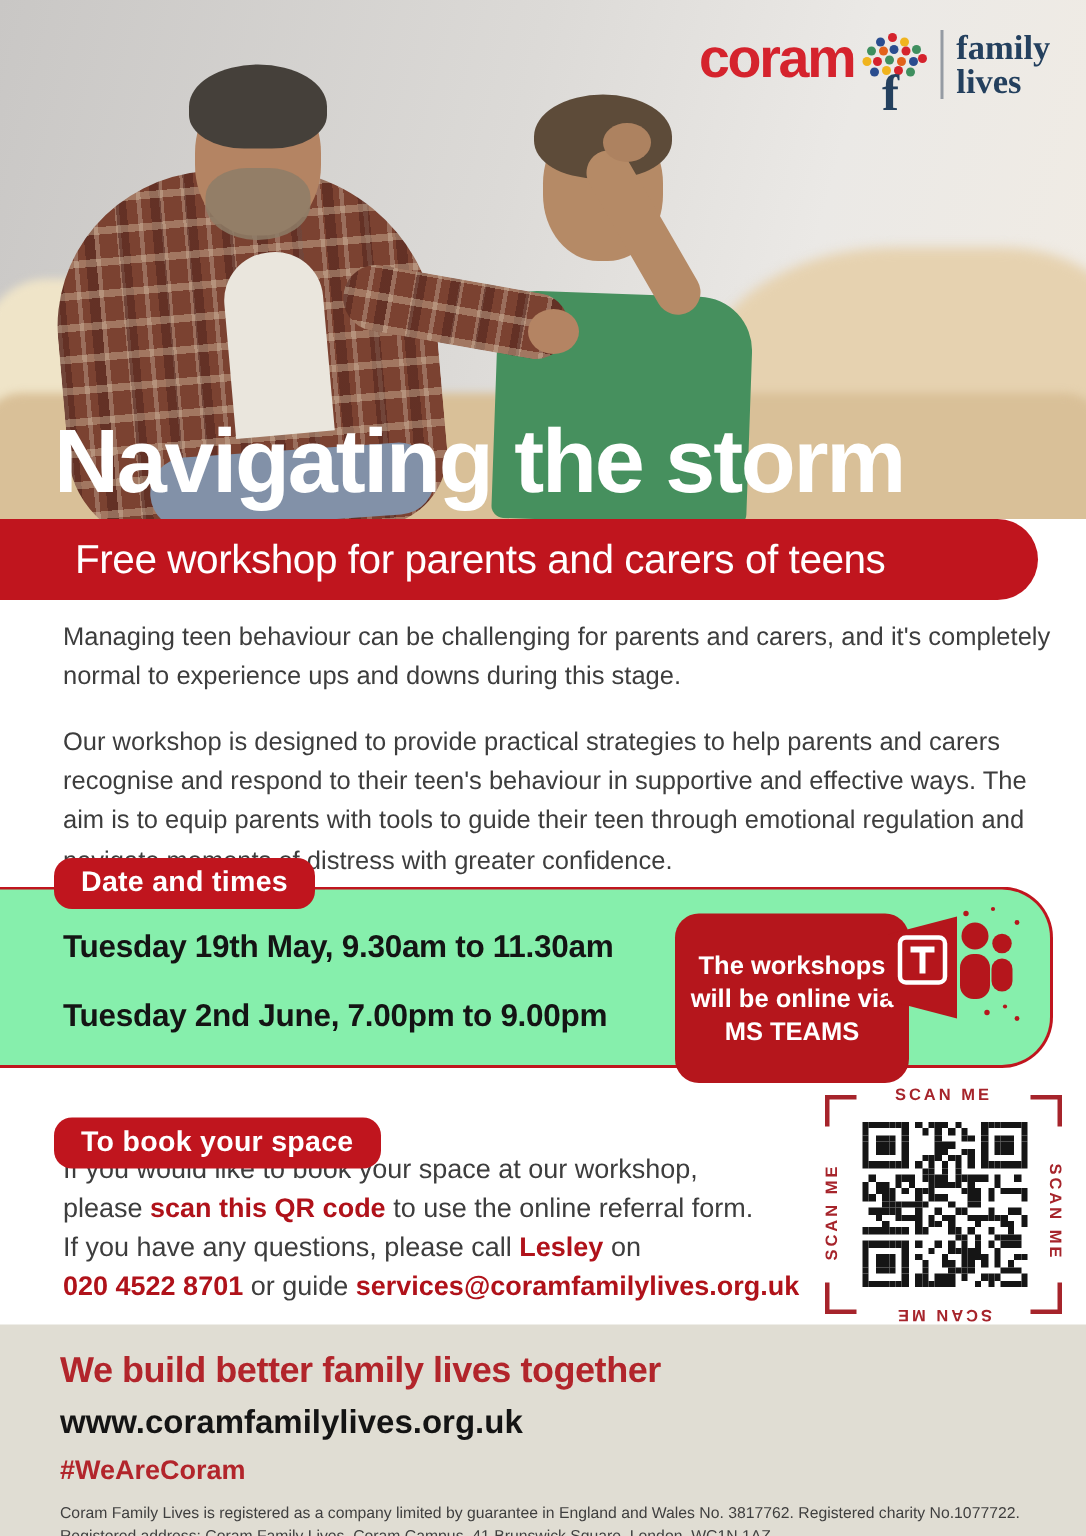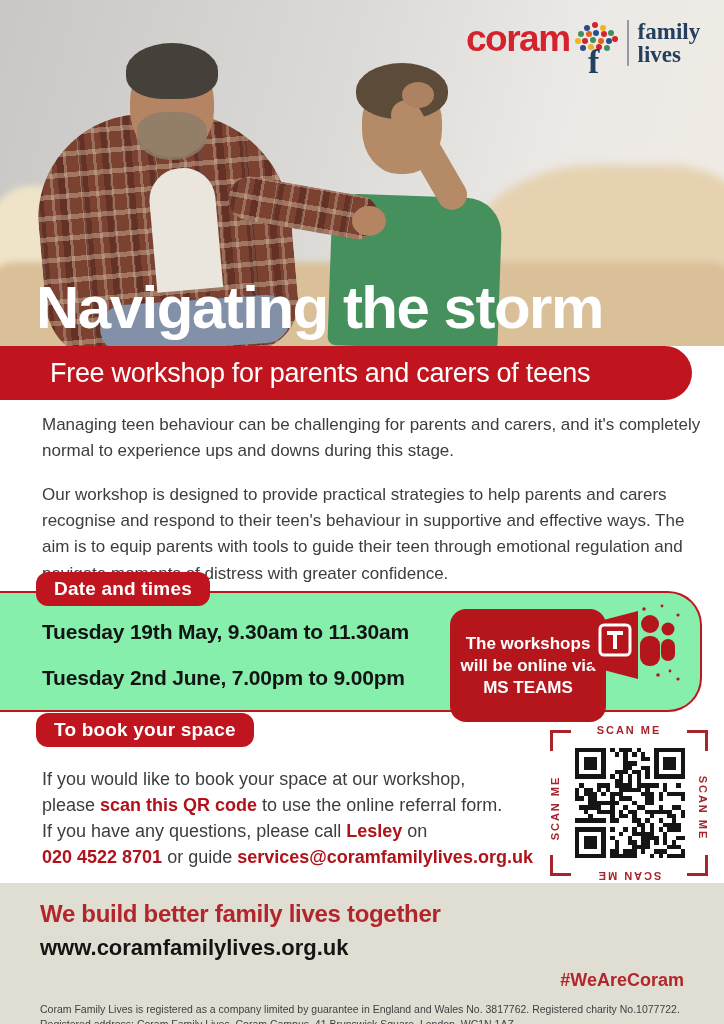--- a/index.html
+++ b/index.html
@@ -50,21 +50,21 @@
   .banner span{color:#fff;font-size:27px;font-weight:400;padding-left:50px;letter-spacing:-0.3px;white-space:nowrap;}
 
   
   .intro{position:absolute;top:412px;left:42px;width:660px;color:#3d3d3d;}
   .intro p{margin:0 0 17px 0;font-size:17px;line-height:1.55;}
 
   
   .pill{position:absolute;background:#c0151e;color:#fff;font-size:19px;font-weight:800;
         padding:6px 18px;border-radius:12px;z-index:3;letter-spacing:0.2px;}
   .pill-dates{left:36px;top:572px;}
-  .pill-book{left:36px;top:713px;}
+  .pill-book{left:36px;top:745px;}
 
   
   .date-box{position:absolute;left:0;top:591px;width:702px;height:121px;background:#86efac;
             border:2px solid #c0151e;border-left:none;border-radius:0 34px 34px 0;box-sizing:border-box;}
   .date-line{position:absolute;left:42px;margin:0;font-size:21px;font-weight:800;color:#141414;letter-spacing:-0.2px;}
   .date-line-1{top:27px;}
   .date-line-2{top:73px;}
   .teams-bubble{position:absolute;left:450px;top:16px;width:136px;background:#b5161c;color:#fff;
                 border-radius:16px;text-align:center;font-size:17px;font-weight:800;
                 line-height:1.28;padding:24px 10px;z-index:2;}
@@ -89,21 +89,21 @@
   .qr-grid{position:absolute;left:25px;top:26px;width:110px;height:110px;background:#fff;
            display:grid;grid-template-columns:repeat(25,1fr);grid-template-rows:repeat(25,1fr);}
   .qr-grid i{display:block;}
   .qr-grid i.on{background:#151515;}
 
   
   .footer{position:absolute;left:0;top:883px;width:724px;height:141px;background:#e0ddd3;
           box-sizing:border-box;padding:17px 40px 0 40px;}
   .tagline{color:#b2252b;font-size:24px;font-weight:800;letter-spacing:-0.3px;margin:0 0 7px 0;}
   .website{color:#141414;font-size:22px;font-weight:800;margin:0 0 9px 0;}
-  .hashtag{color:#b2252b;font-size:18px;font-weight:800;margin:0 0 11px 0;text-align:right;}
+  .hashtag{color:#b2252b;font-size:18px;font-weight:800;margin:0 0 11px 0;}
   .legal{color:#3f3f3f;font-size:10.5px;line-height:1.45;}
 </style>
 </head>
 <body>
 
 <div class="page">
 
   <div class="hero">
     <div class="shape couch-right"></div>
     <div class="shape cushion-left"></div>

